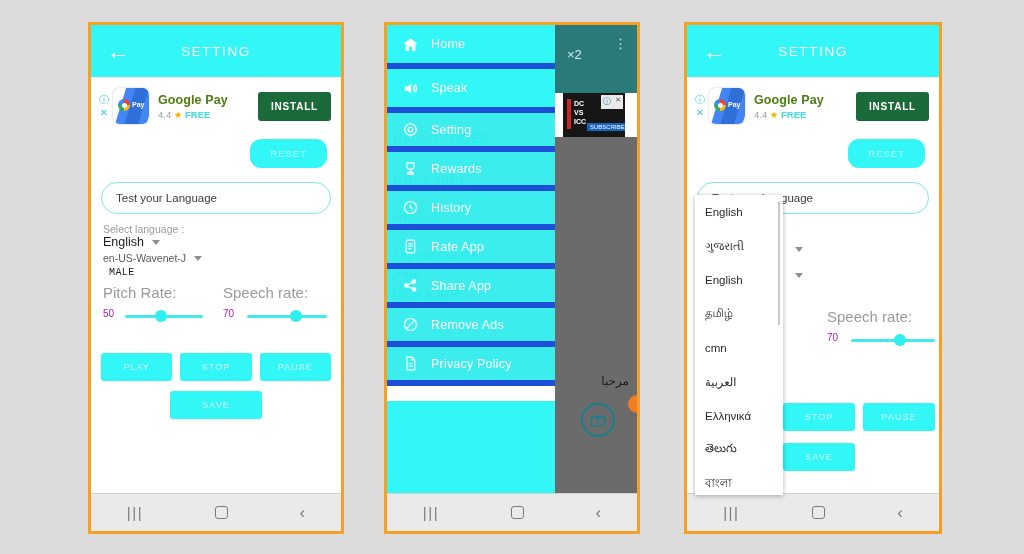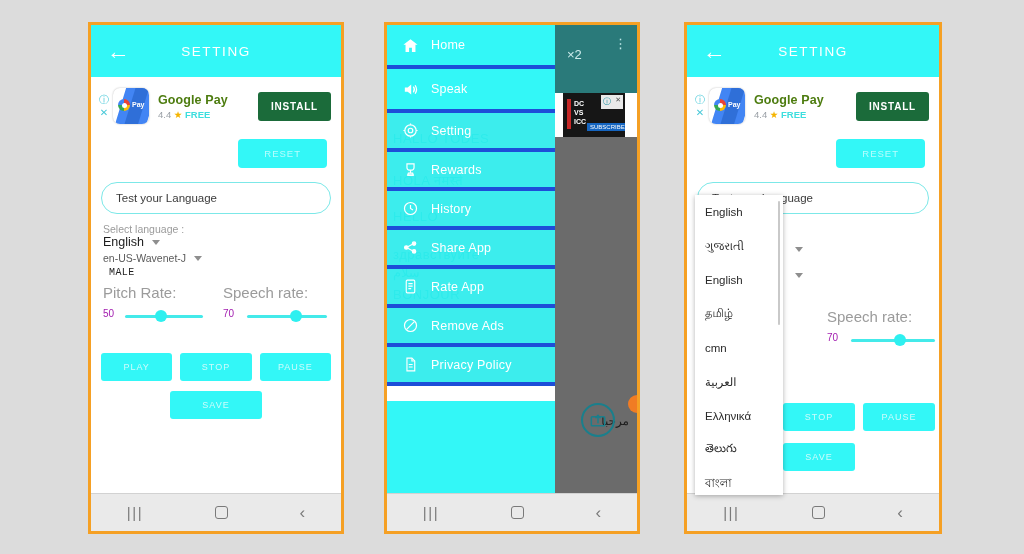--- a/index.html
+++ b/index.html
@@ -80,21 +80,21 @@
   .ad-sub .free { color: #3ddede; font-weight: bold; }
   .install-btn {
     background: #1b6b3a; color: #ffffff; font-size: 10px; font-weight: bold;
     letter-spacing: .8px; padding: 9px 13px; border-radius: 3px; flex: 0 0 auto;
   }
 
   
   .reset-row { display: flex; justify-content: flex-end; padding: 6px 14px 0 0; }
   .reset-btn {
     background: #33f7f7; color: #b7fdfd; font-size: 9.5px; letter-spacing: 1px;
-    padding: 9px 26px; border-radius: 4px;
+    padding: 9px 20px; border-radius: 11px;
   }
 
   
   .test-input {
     margin: 14px 10px 0 10px; height: 32px; border: 1px solid #7ce8e8;
     border-radius: 17px; background: #fff;
     display: flex; align-items: center; padding: 0 14px;
     font-size: 11.5px; color: #3b3b3b;
   }
 
@@ -176,21 +176,20 @@
   .p2-video .badge { position: absolute; right: 2px; top: 2px; width: 22px; height: 14px; background: #e9e9e9; }
   .p2-video .badge::after { content: "\2715"; position: absolute; right: 2px; top: 1px; font-size: 7px; color: #555; }
   .p2-video .badge::before { content: "\24D8"; position: absolute; left: 2px; top: 1px; font-size: 8px; color: #1c8ea0; }
   .p2-grey {
     position: absolute; left: 168px; top: 112px; right: 0; bottom: 38px;
     background: #6b6b6b;
   }
   .p2-arabic {
     position: absolute; right: 8px; top: 237px; font-size: 12px; color: #1d1d1d;
     direction: rtl;
-    margin-top: 40px;
   }
   .p2-tab {
     position: absolute; right: -9px; top: 258px; width: 18px; height: 18px;
     border-radius: 50%; background: #f07c24;
   }
   .p2-fab {
     position: absolute; right: 22px; bottom: 56px; width: 34px; height: 34px;
     border-radius: 50%; border: 2px solid #1a7f8c;
     display: flex; align-items: center; justify-content: center;
   }
@@ -201,21 +200,21 @@
   .p2-ghost {
     position: absolute; left: 6px; font-size: 13px; color: #2bdada;
     letter-spacing: .5px; pointer-events: none; white-space: nowrap;
   }
   .drawer {
     position: absolute; left: 0; top: 0; width: 168px; bottom: 38px;
   }
   .drawer-item {
     height: 39px; display: flex; align-items: center; gap: 11px;
     padding-left: 13px; background: #33f7f7;
-    border-bottom: 4px solid #1d4ed8; position: relative; z-index: 2;
+    border-bottom: 6px solid #1d4ed8; position: relative; z-index: 2;
   }
   .drawer-item.home { height: 44px; }
   .drawer-item.speak { height: 44px; }
   .drawer-icon {
     width: 20px; display: flex; align-items: center; justify-content: center;
     color: #ffffff; flex: 0 0 auto;
   }
   .drawer-label { color: #ffffff; font-size: 12.5px; letter-spacing: .2px; }
   .drawer-item.speak, .drawer-item.home { background: #33f7f7; }
   .drawer-item.faded { background: rgba(45,236,236,.93); }
@@ -418,38 +417,38 @@
           <svg width="17" height="17" viewBox="0 0 24 24" fill="none" stroke="#fff" stroke-width="1.7">
               <circle cx="12" cy="12" r="8.5"></circle>
               <path d="M12 7 V12 L15.5 14"></path>
             </svg>
         </span>
         <span class="drawer-label">History</span>
       </div>
 
       <div class="drawer-item faded">
         <span class="drawer-icon">
+          <svg width="17" height="17" viewBox="0 0 24 24" fill="none" stroke="#fff" stroke-width="1.6">
+              <rect x="6" y="3" width="12" height="18" rx="1.5"></rect>
+              <path d="M9 8 H15 M9 11.5 H15 M9 15 H13"></path>
+            </svg>
+        </span>
+        <span class="drawer-label">Rate App</span>
+      </div>
+
+      <div class="drawer-item faded">
+        <span class="drawer-icon">
           <svg width="17" height="17" viewBox="0 0 24 24" fill="none" stroke="#fff" stroke-width="1.7">
               <circle cx="6" cy="12" r="2.4" fill="#fff"></circle>
               <circle cx="17" cy="6.5" r="2.4" fill="#fff"></circle>
               <circle cx="17" cy="17.5" r="2.4" fill="#fff"></circle>
               <path d="M8.2 11 L14.8 7.5 M8.2 13 L14.8 16.5"></path>
             </svg>
         </span>
         <span class="drawer-label">Share App</span>
-      </div>
-
-      <div class="drawer-item faded">
-        <span class="drawer-icon">
-          <svg width="17" height="17" viewBox="0 0 24 24" fill="none" stroke="#fff" stroke-width="1.6">
-              <rect x="6" y="3" width="12" height="18" rx="1.5"></rect>
-              <path d="M9 8 H15 M9 11.5 H15 M9 15 H13"></path>
-            </svg>
-        </span>
-        <span class="drawer-label">Rate App</span>
       </div>
 
       <div class="drawer-item faded">
         <span class="drawer-icon">
           <svg width="17" height="17" viewBox="0 0 24 24" fill="none" stroke="#fff" stroke-width="1.7">
               <circle cx="12" cy="12" r="8.5"></circle>
               <path d="M6.5 17.5 L17.5 6.5"></path>
             </svg>
         </span>
         <span class="drawer-label">Remove Ads</span>

